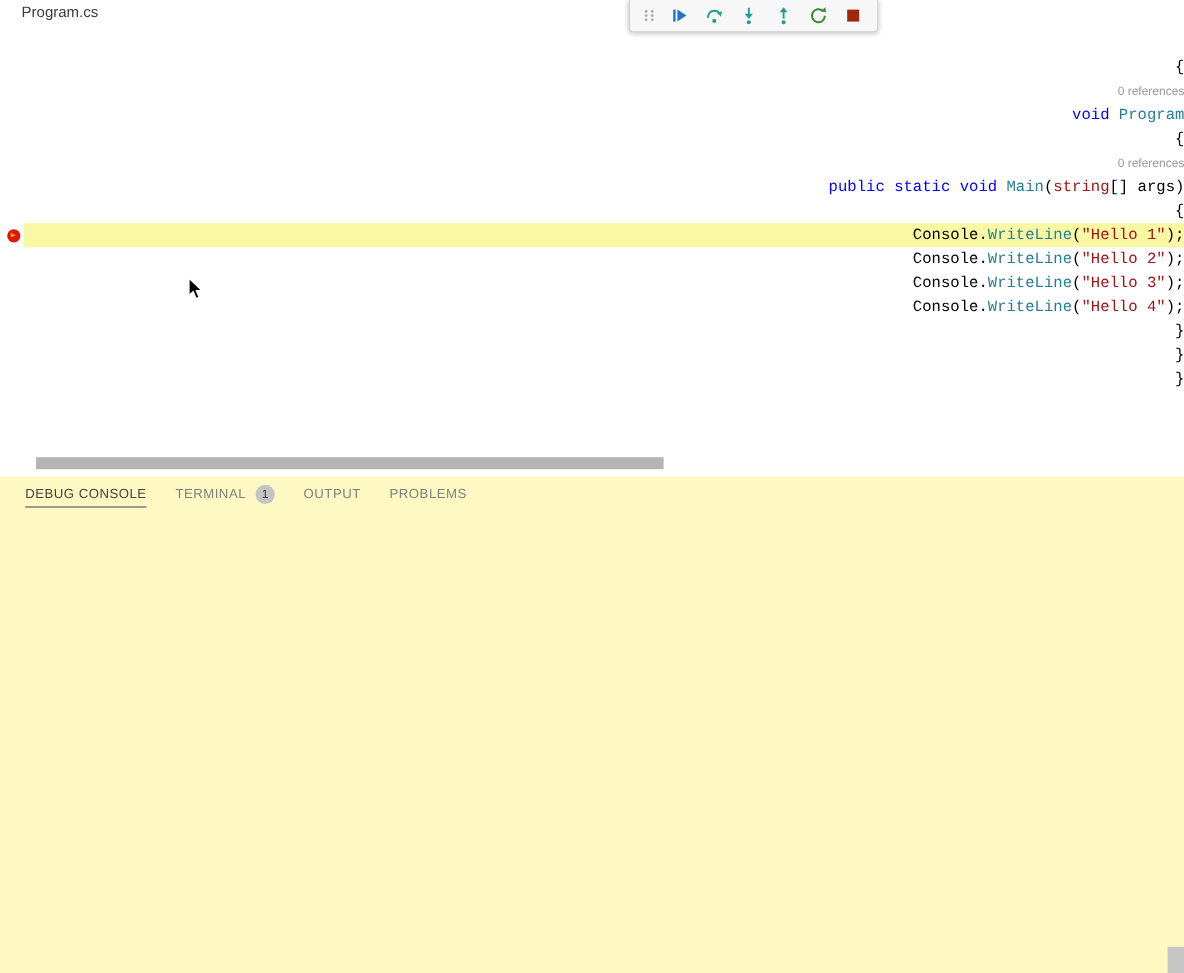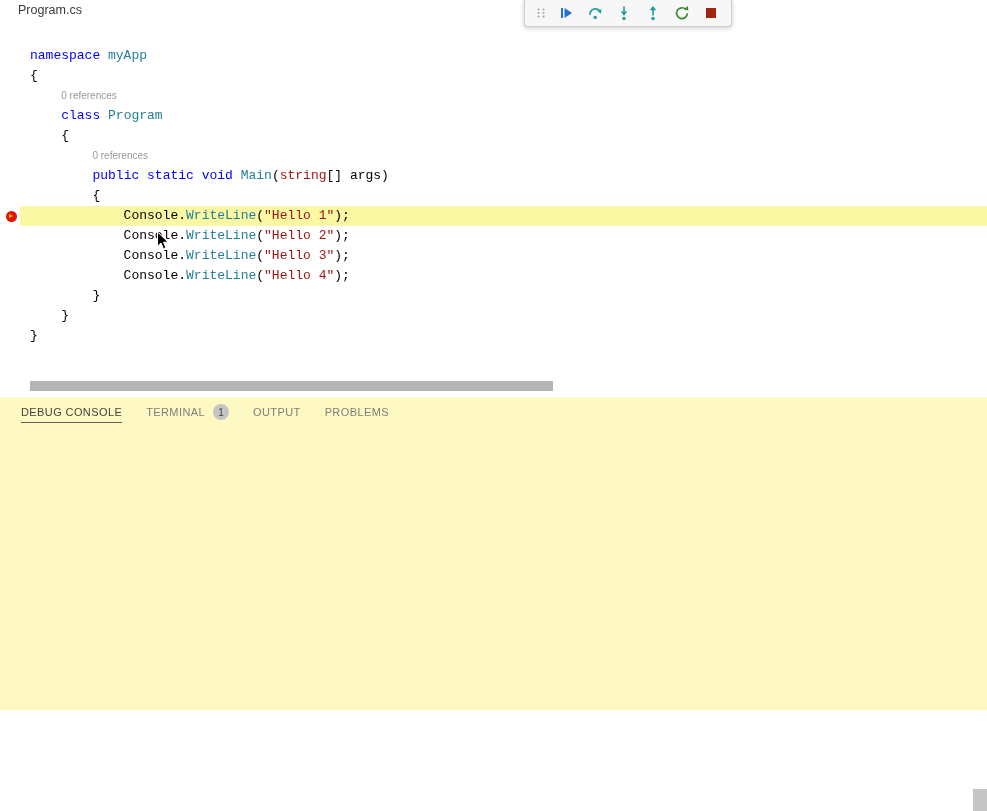--- a/index.html
+++ b/index.html
@@ -1,18 +1,18 @@
 <!DOCTYPE html>
 <html style="--keyword: #0000ff; --type: #267f99; --method: #267f99; --string: #a31515; --plain: #000000; --codelens: #999999; --line-highlight: #fbf8a3; --breakpoint: #e51400; --scrollbar-thumb: #b5b5b5; --badge-bg: #c4c4c4; --badge-fg: #424242; --tab-active: #424242; --tab-inactive: #7f7f7f;"><head>
 <meta charset="utf-8">
 <style>
   * { margin:0; padding:0; box-sizing:border-box; }
   html,body { width:987px; height:811px; }
   body { font-family:"Liberation Sans","DejaVu Sans",sans-serif; background:#fff; overflow:hidden; }
-  .screen { position:relative; width:987px; height:710px; background:#ffffff; }
+  .screen { position:relative; width:987px; height:811px; background:#ffffff;text-align:right; }
 
   .file-title { position:absolute; left:18px; top:1px; height:18px; line-height:18px;
     font-size:12.5px; color:#3b3b3b; cursor:pointer; }
 
   .debug-toolbar { position:absolute; left:524px; top:0; height:27px; display:flex;
     align-items:center; padding:0 7px; gap:2px; background:#f7f7f7;
     border:1px solid #cfcfcf; border-top:none; border-radius:0 0 4px 4px;
     box-shadow:0 1px 4px rgba(0,0,0,0.22); z-index:20; }
   .tb-btn { width:27px; height:23px; display:flex; align-items:center; justify-content:center;
     border-radius:3px; cursor:pointer; }
@@ -126,24 +126,23 @@
         <span class="tb-icon">
           <svg width="16" height="16" viewBox="0 0 16 16">
             <rect x="3" y="3" width="10" height="10" fill="currentColor"></rect>
           </svg>
         </span>
       </div>
     </div>
 
   <div class="code-area">
       <div class="code-line"></div>
-      <div class="code-line"><span class="tk-kw">namespace </span><span class="tk-type">myApp</span></div>
       <div class="code-line"><span class="tk-pl">{</span></div>
       <div class="code-line"><span>    </span><span class="codelens">0 references</span></div>
-      <div class="code-line"><span class="tk-pl">    </span><span class="tk-kw">class </span><span class="tk-type">Program</span></div>
+      <div class="code-line"><span class="tk-pl">    </span><span class="tk-kw">void </span><span class="tk-type">Program</span></div>
       <div class="code-line"><span class="tk-pl">    {</span></div>
       <div class="code-line"><span>        </span><span class="codelens">0 references</span></div>
       <div class="code-line"><span class="tk-pl">        </span><span class="tk-kw">public static void </span><span class="tk-method">Main</span><span class="tk-pl">(</span><span class="tk-str">string</span><span class="tk-pl">[] args)</span></div>
       <div class="code-line"><span class="tk-pl">        {</span></div>
       <div class="code-line highlight"><span class="bp"></span><span class="tk-pl">            Console.</span><span class="tk-method">WriteLine</span><span class="tk-pl">(</span><span class="tk-str">"Hello 1"</span><span class="tk-pl">);</span></div>
       <div class="code-line"><span class="tk-pl">            Console.</span><span class="tk-method">WriteLine</span><span class="tk-pl">(</span><span class="tk-str">"Hello 2"</span><span class="tk-pl">);</span></div>
       <div class="code-line"><span class="tk-pl">            Console.</span><span class="tk-method">WriteLine</span><span class="tk-pl">(</span><span class="tk-str">"Hello 3"</span><span class="tk-pl">);</span></div>
       <div class="code-line"><span class="tk-pl">            Console.</span><span class="tk-method">WriteLine</span><span class="tk-pl">(</span><span class="tk-str">"Hello 4"</span><span class="tk-pl">);</span></div>
       <div class="code-line"><span class="tk-pl">        }</span></div>
       <div class="code-line"><span class="tk-pl">    }</span></div>

